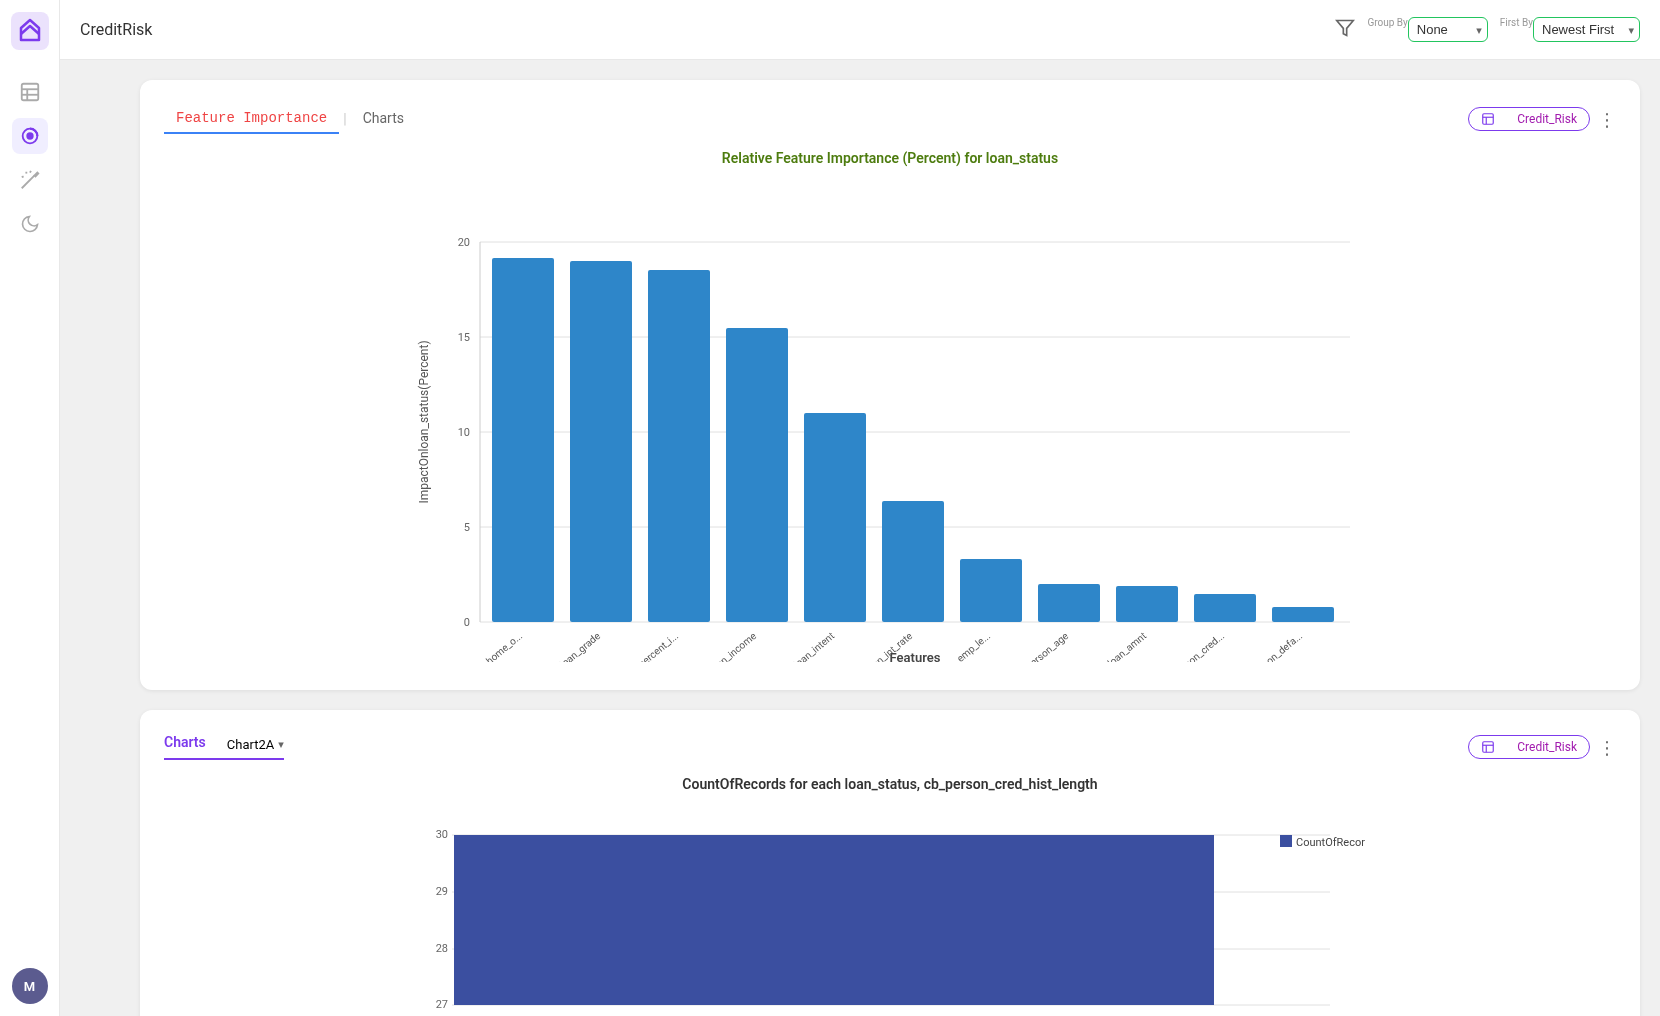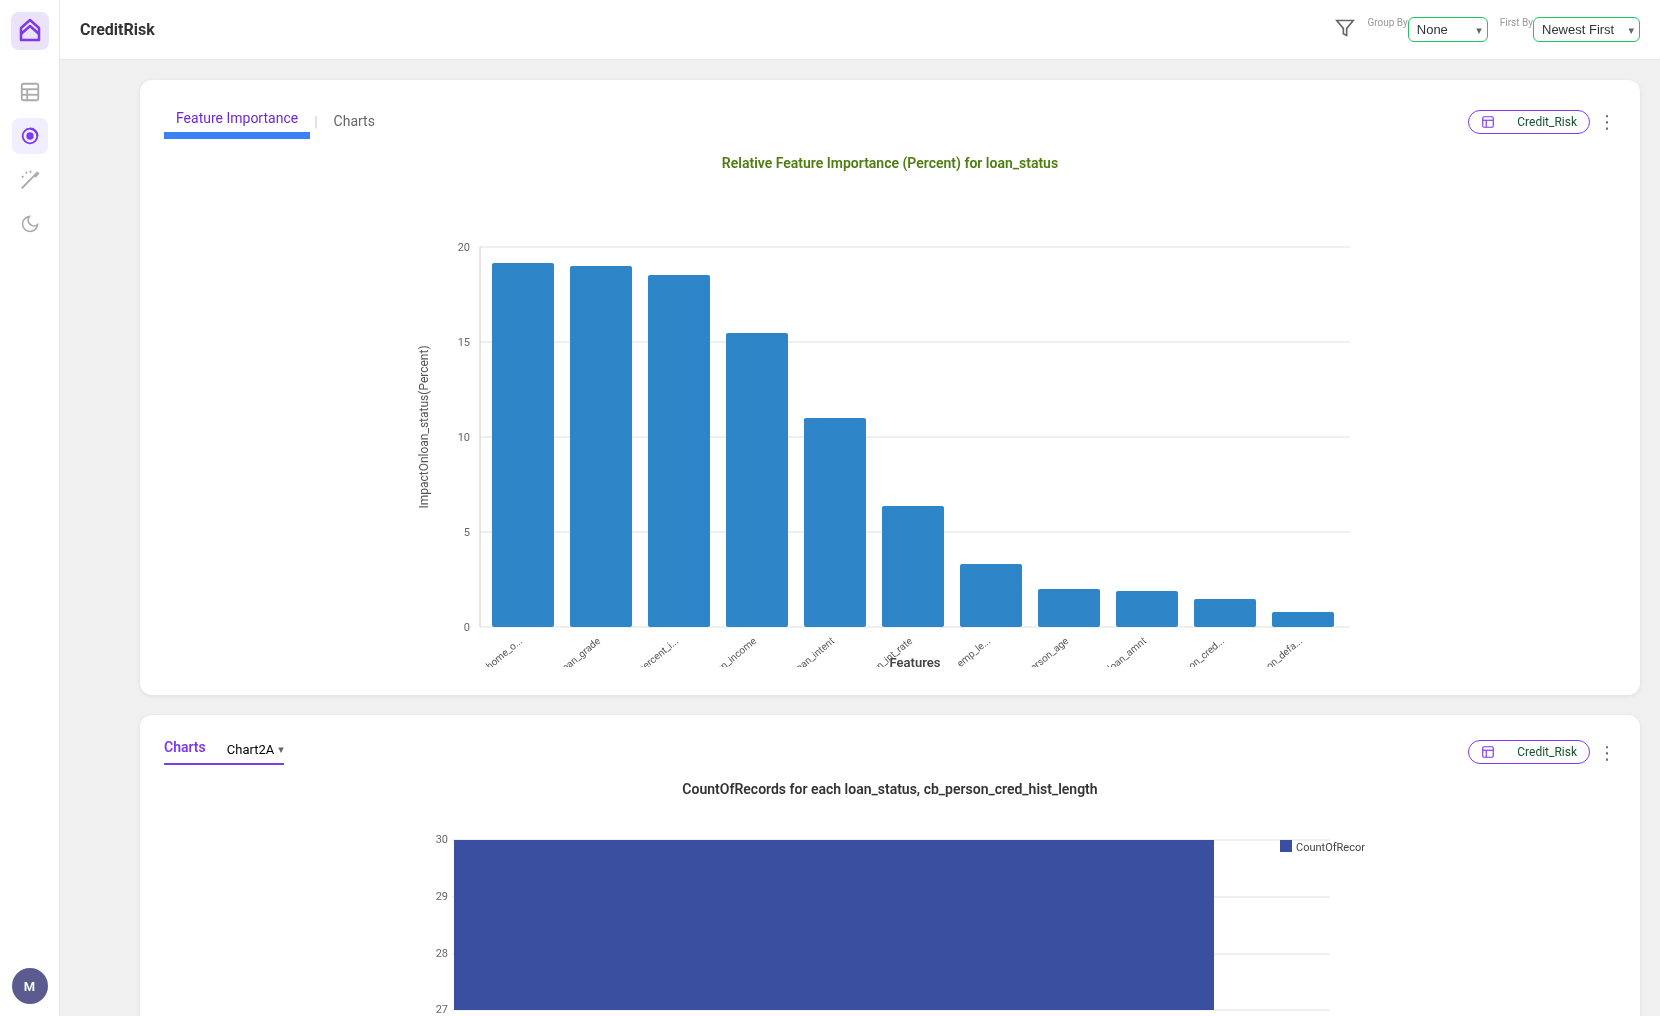--- a/index.html
+++ b/index.html
@@ -67,21 +67,21 @@
       height: 60px;
       background: #fff;
       display: flex;
       align-items: center;
       padding: 0 20px;
       border-bottom: 1px solid #e8e8e8;
       z-index: 100;
     }
     .topbar-title {
       font-size: 16px;
-      font-weight: 700;
+      font-weight: 400;
       color: #333;
       flex: 1;
     }
     .topbar-controls {
       display: flex;
       align-items: center;
       gap: 12px;
     }
     .filter-icon {
       color: #666;
@@ -143,42 +143,43 @@
       flex: 1;
     }
     .card-tab {
       font-size: 14px;
       color: #666;
       padding: 6px 12px;
       cursor: pointer;
       border-bottom: 2px solid transparent;
     }
     .card-tab.active {
-      color: #6d28d9;
-      border-bottom: 7px solid #3b82f6;
+      color: #ef4444;
+      border-bottom: 2px solid #3b82f6;
+      font-family: Liberation Mono, monospace;
     }
     .card-tab-divider {
       color: #ccc;
       font-size: 14px;
       padding: 0 4px;
     }
     .card-actions {
       display: flex;
       align-items: center;
       gap: 8px;
     }
     .model-badge {
       display: flex;
       align-items: center;
       gap: 22px;
       border: 1px solid #7c3aed;
       border-radius: 20px;
       padding: 4px 12px;
       font-size: 12px;
-      color: #14532d;
+      color: #a21caf;
       cursor: pointer;
     }
     .more-icon {
       color: #666;
       cursor: pointer;
       font-size: 18px;
     }
     .chart-title {
       text-align: center;
       font-size: 14px;

